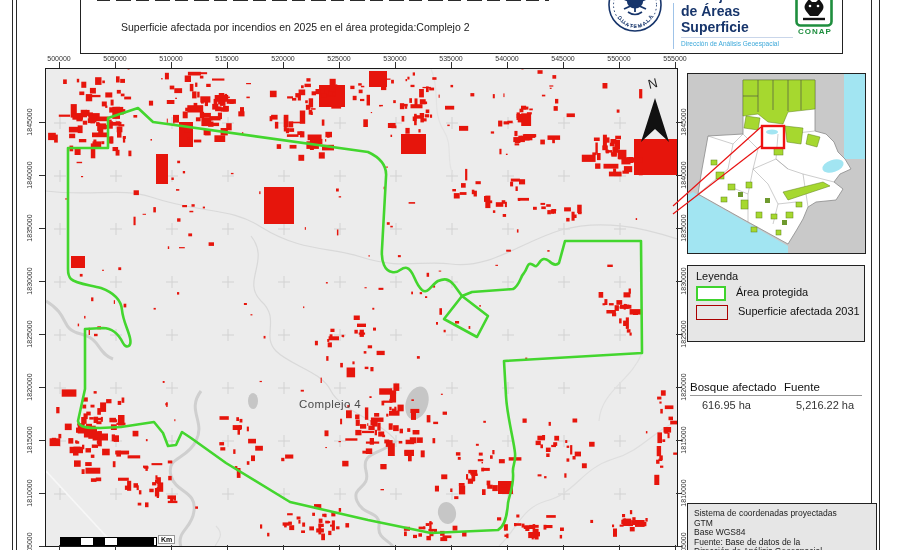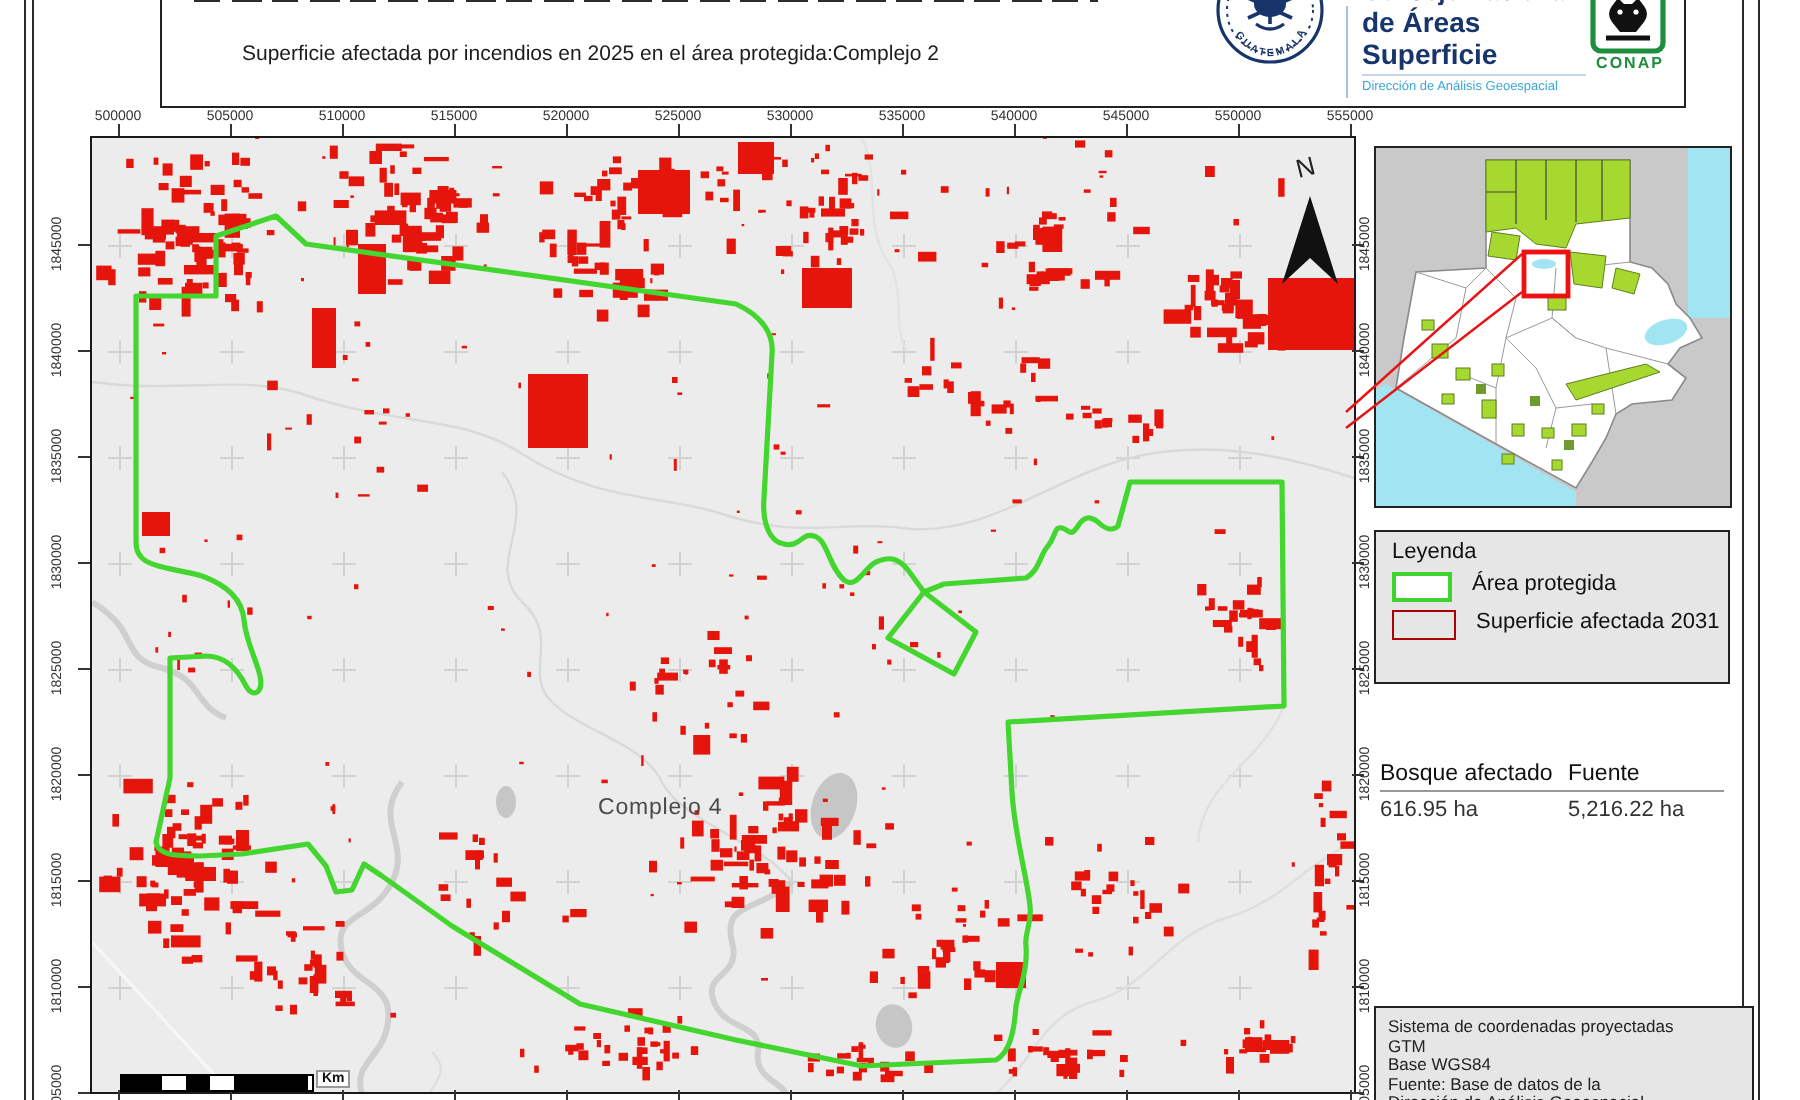--- a/index.html
+++ b/index.html
@@ -1121,21 +1121,21 @@
     <span class="leg-label">Superficie afectada 2031</span>
   </div>
 </div>
 
 <div id="stats">
   <div style="display:flex;">
     <div class="st-head" style="width:94px;">Bosque afectado</div>
     <div class="st-head">Fuente</div>
   </div>
   <hr>
-  <div style="display:flex;">
+  <div style="display:flex;margin-left:12px;">
     <div class="st-val" style="width:94px;">616.95 ha</div>
     <div class="st-val">5,216.22 ha</div>
   </div>
 </div>
 
 <div id="infobox" class="panel" style="padding:5px 6px;">
   <div class="info-line">Sistema de coordenadas proyectadas</div>
   <div class="info-line">GTM</div>
   <div class="info-line">Base WGS84</div>
   <div class="info-line">Fuente: Base de datos de la</div>

